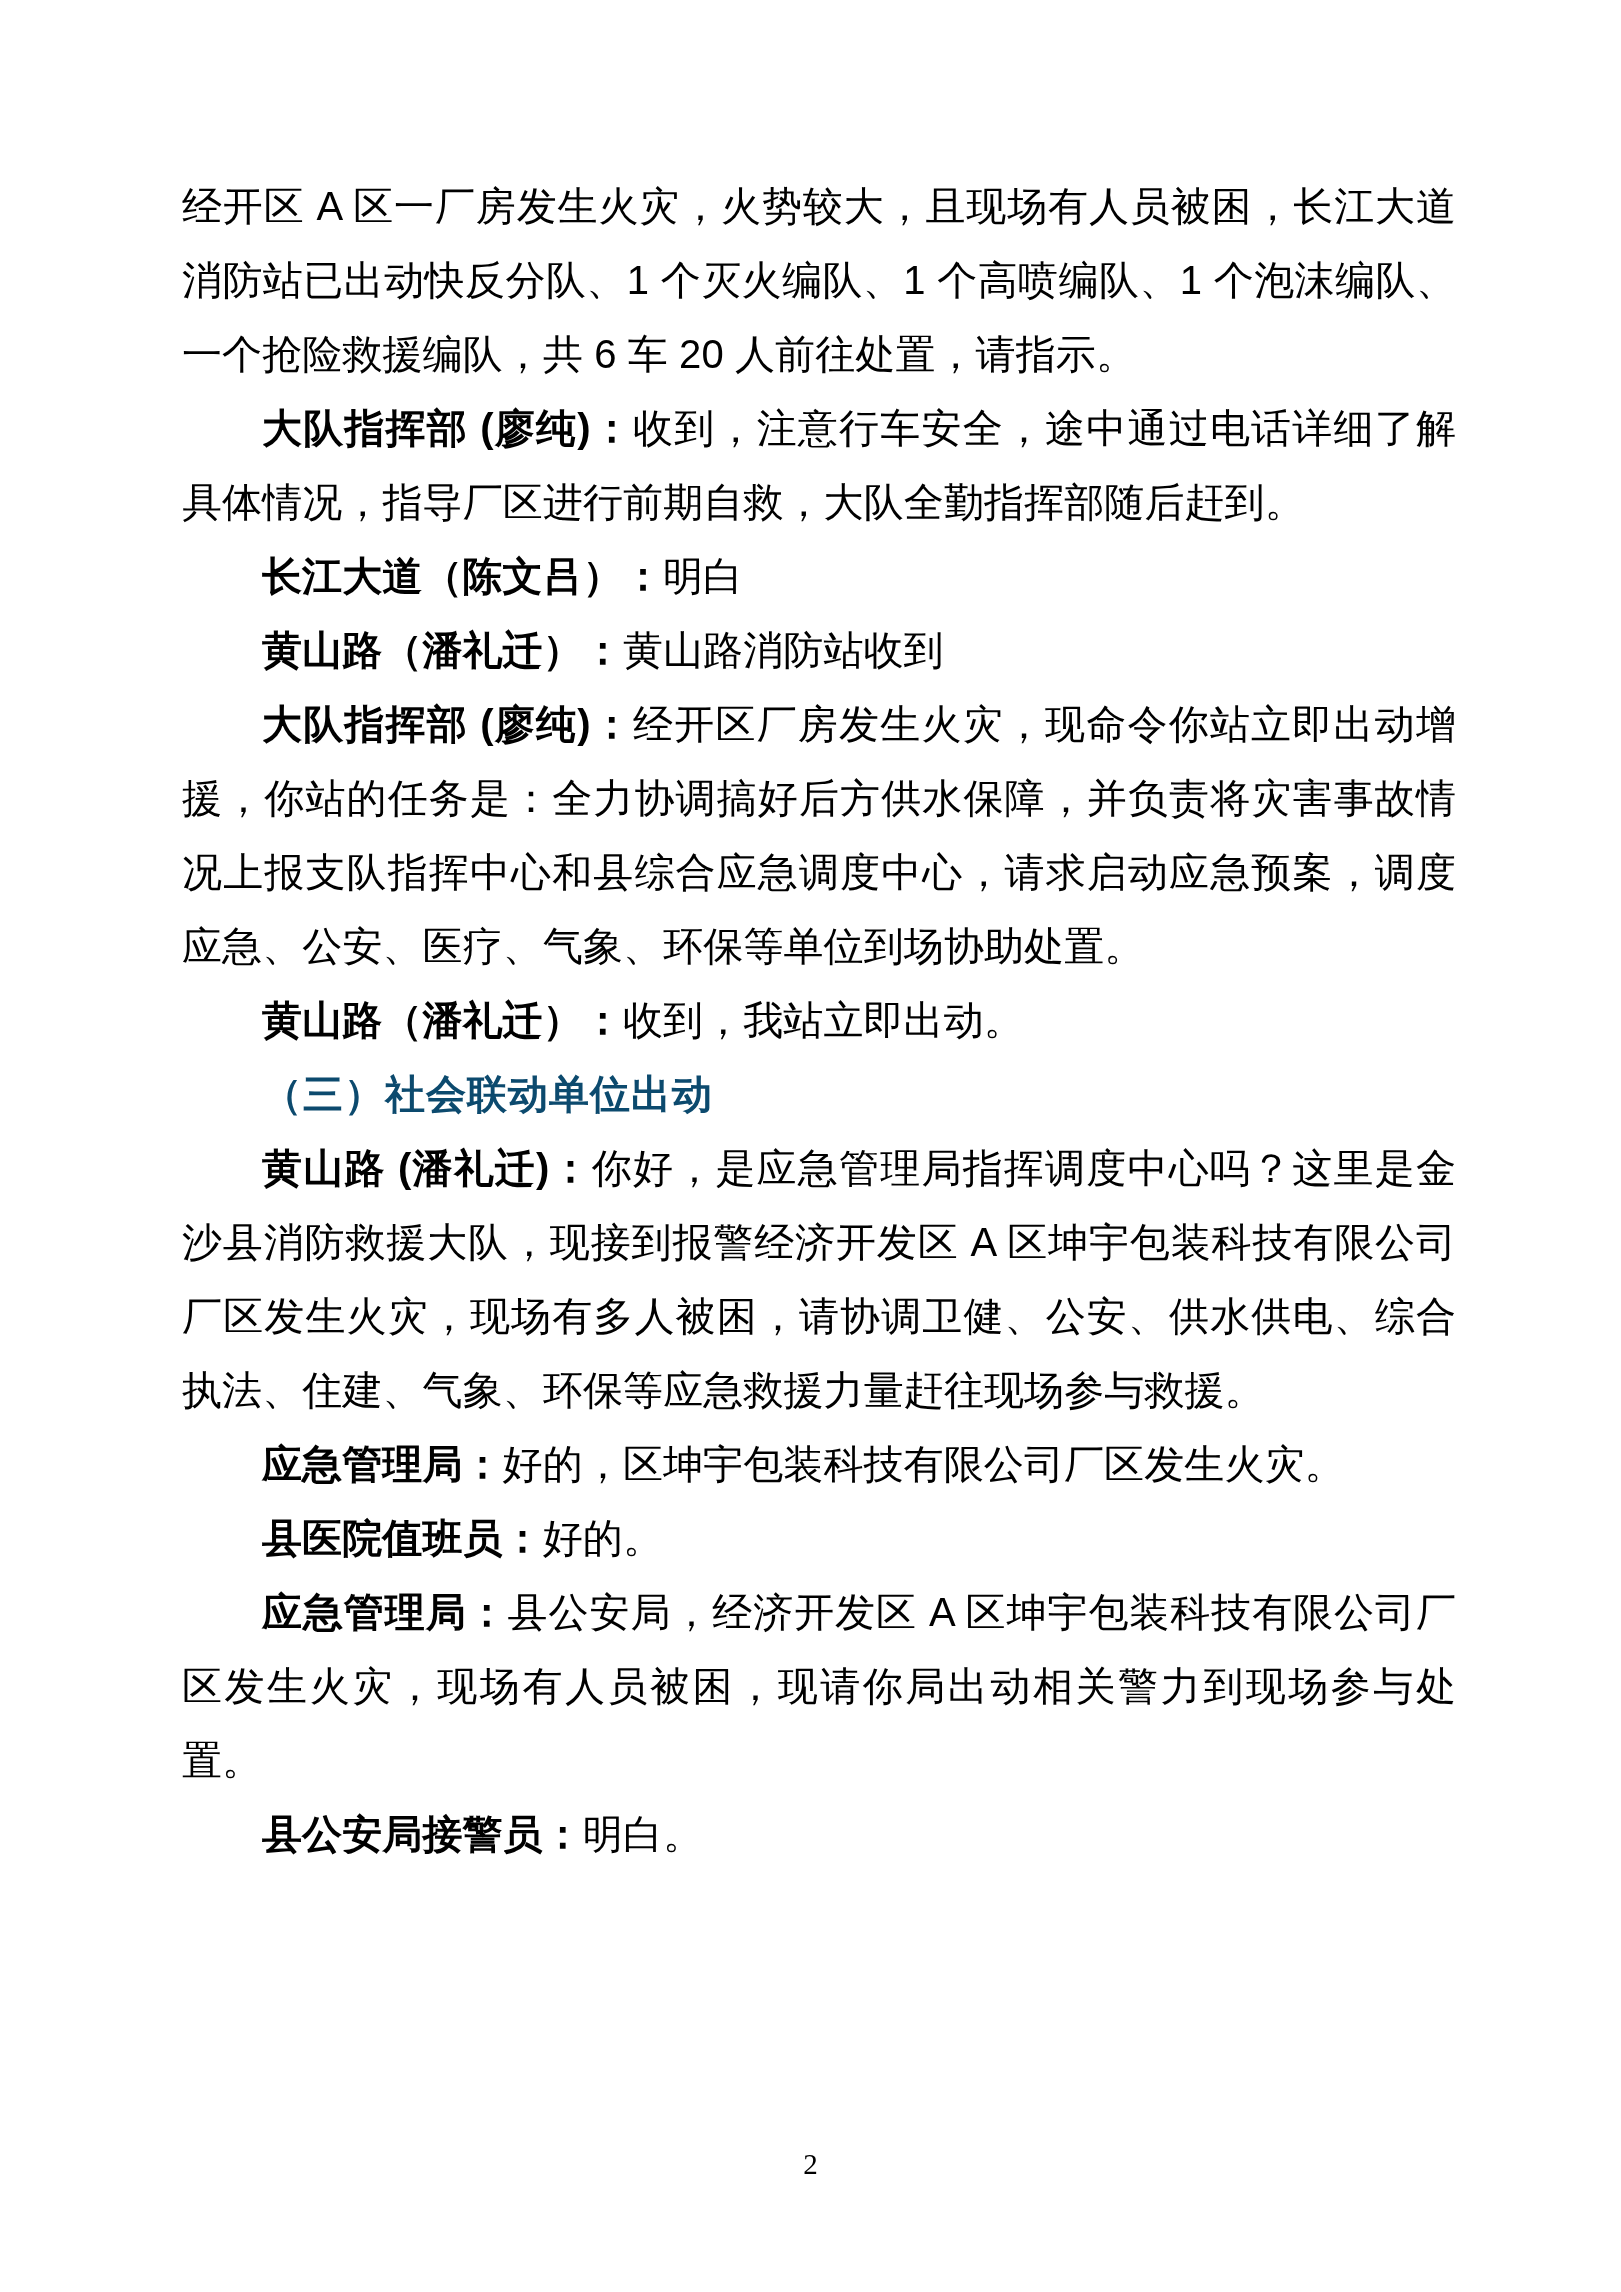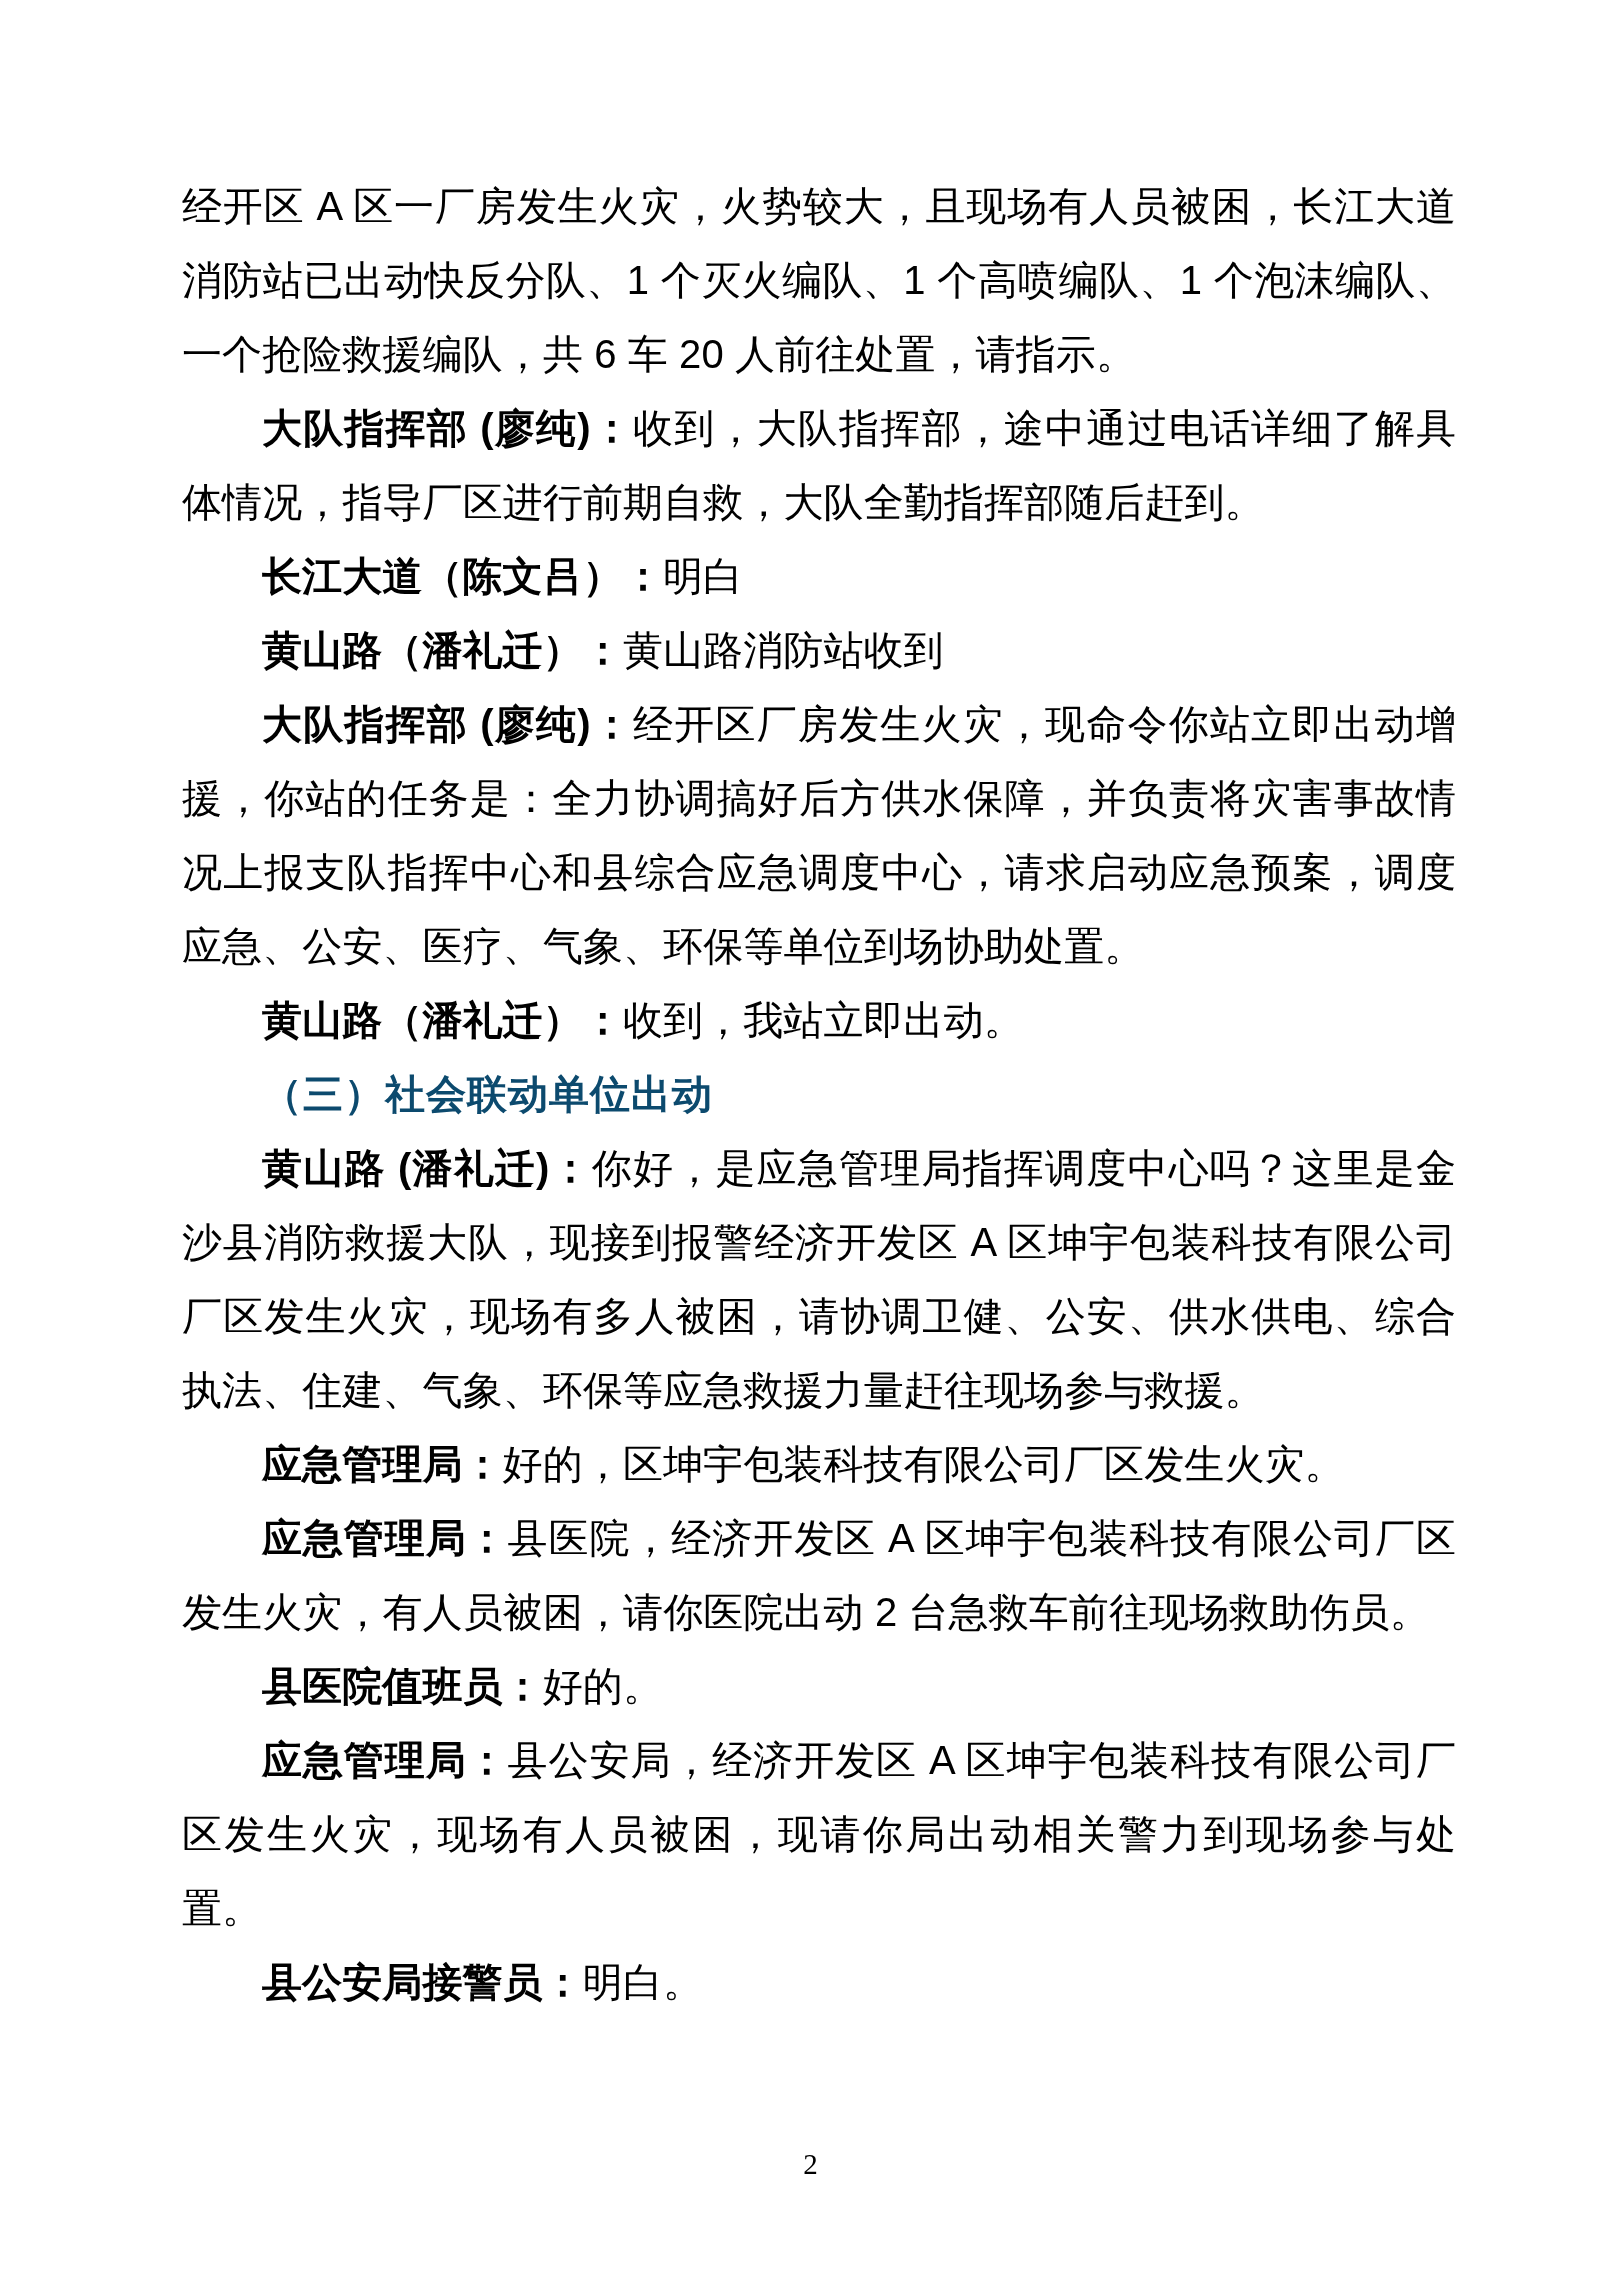--- a/index.html
+++ b/index.html
@@ -68,28 +68,27 @@
     font-size: 29px;
     color: #000000;
   }
 </style>
 </head>
 <body>
 
 <div class="page">
   <div class="content" id="body-container">
       <div class="para noindent"><span>经开区 A 区一厂房发生火灾，火势较大，且现场有人员被困，长江大道消防站已出动快反分队、1 个灭火编队、1 个高喷编队、1 个泡沫编队、一个抢险救援编队，共 6 车 20 人前往处置，请指示。</span></div>
-      <div class="para indent"><span class="spk">大队指挥部 (廖纯)：</span><span>收到，大队指挥部，途中通过电话详细了解具体情况，指导厂区进行前期自救，大队全勤指挥部随后赶到。</span></div>
+      <div class="para indent"><span class="spk">大队指挥部 (廖纯)：</span><span>收到，注意行车安全，途中通过电话详细了解具体情况，指导厂区进行前期自救，大队全勤指挥部随后赶到。</span></div>
       <div class="para indent"><span class="spk">长江大道（陈文吕）：</span><span>明白</span></div>
       <div class="para indent"><span class="spk">黄山路（潘礼迁）：</span><span>黄山路消防站收到</span></div>
       <div class="para indent"><span class="spk">大队指挥部 (廖纯)：</span><span>经开区厂房发生火灾，现命令你站立即出动增援，你站的任务是：全力协调搞好后方供水保障，并负责将灾害事故情况上报支队指挥中心和县综合应急调度中心，请求启动应急预案，调度应急、公安、医疗、气象、环保等单位到场协助处置。</span></div>
       <div class="para indent"><span class="spk">黄山路（潘礼迁）：</span><span>收到，我站立即出动。</span></div>
       <div class="heading"><span>（三）社会联动单位出动</span></div>
       <div class="para indent"><span class="spk">黄山路 (潘礼迁)：</span><span>你好，是应急管理局指挥调度中心吗？这里是金沙县消防救援大队，现接到报警经济开发区 A 区坤宇包装科技有限公司厂区发生火灾，现场有多人被困，请协调卫健、公安、供水供电、综合执法、住建、气象、环保等应急救援力量赶往现场参与救援。</span></div>
       <div class="para indent"><span class="spk">应急管理局：</span><span>好的，区坤宇包装科技有限公司厂区发生火灾。</span></div>
-      <div class="para indent"><span class="spk">应急管理局：</span><span>县医院，经济开发区 A 区坤宇包装科技有限公司厂区发生火灾，有人员被困，请你医院出动 2 台急救车前往现场救助伤员。</span></div>
       <div class="para indent"><span class="spk">县医院值班员：</span><span>好的。</span></div>
       <div class="para indent"><span class="spk">应急管理局：</span><span>县公安局，经济开发区 A 区坤宇包装科技有限公司厂区发生火灾，现场有人员被困，现请你局出动相关警力到现场参与处置。</span></div>
       <div class="para indent"><span class="spk">县公安局接警员：</span><span>明白。</span></div>
     </div>
   <div class="page-number">2</div>
 </div>
 
 
 </body></html>

